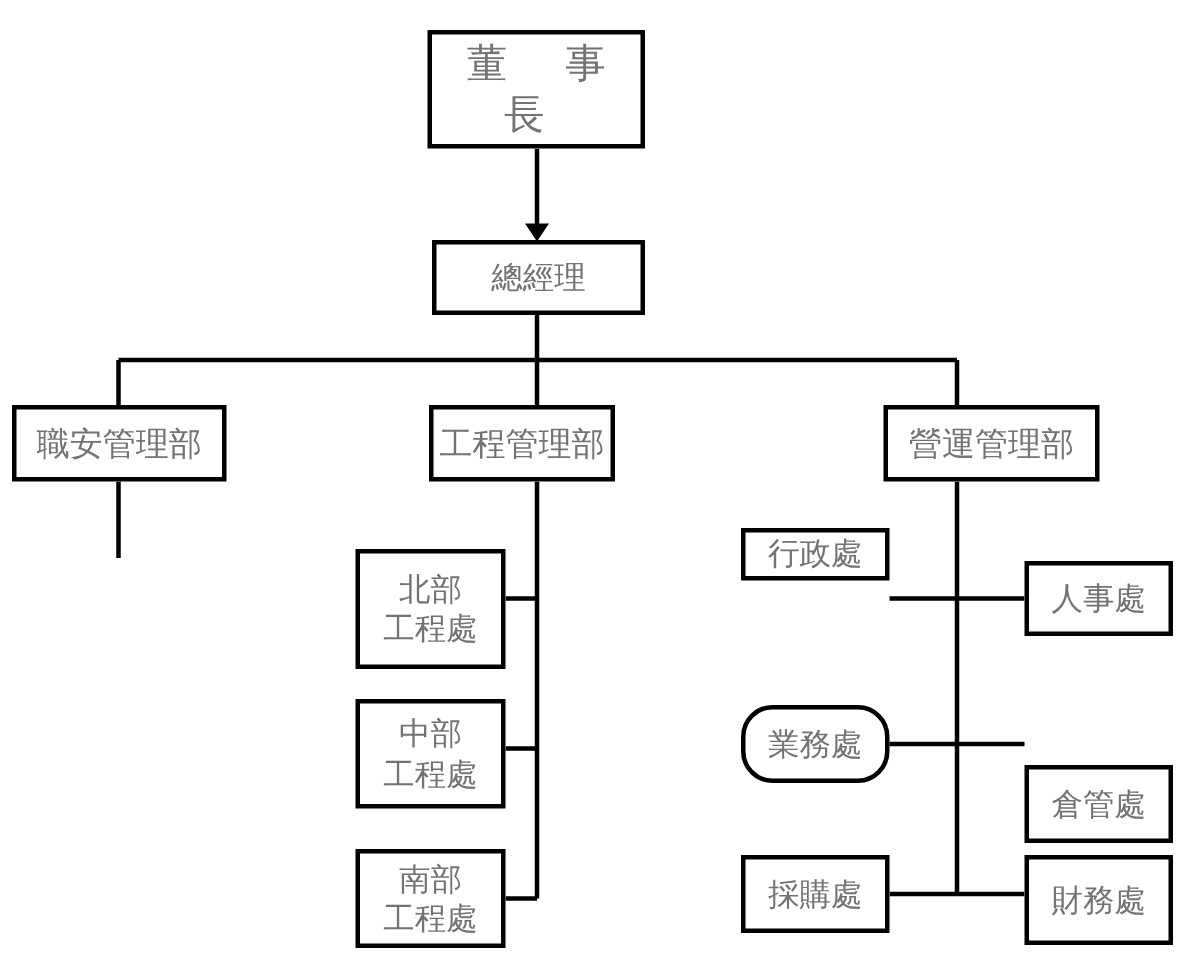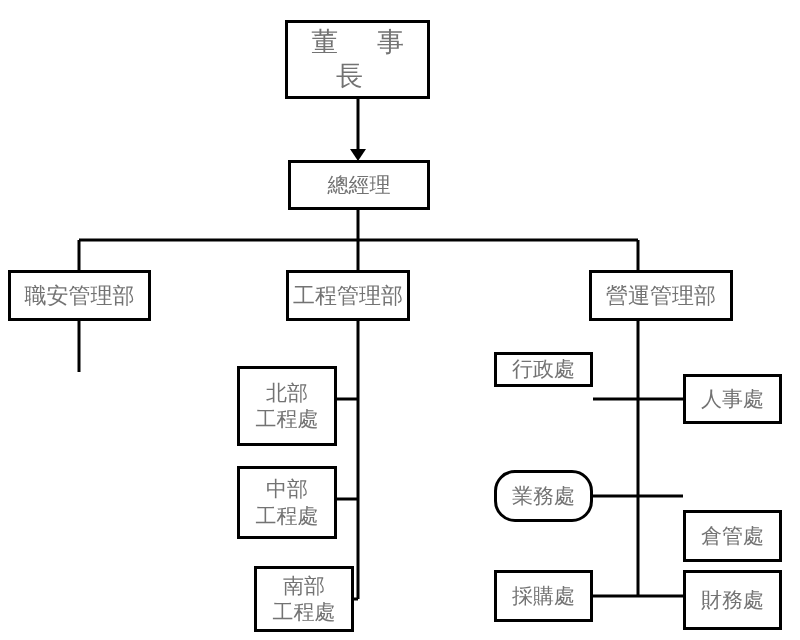--- a/index.html
+++ b/index.html
@@ -42,21 +42,21 @@
 
   
   #n-chairman { left: 285px; top: 20px;  width: 145px; height: 79px; }
   #n-gm       { left: 288px; top: 160px; width: 142px; height: 50px; }
   #n-dept-safety      { left: 8px;   top: 270px; width: 143px; height: 51px; }
   #n-dept-engineering { left: 286px; top: 270px; width: 124px; height: 51px; }
   #n-dept-operations  { left: 567px; top: 270px; width: 144px; height: 51px; margin-left: 22px; }
   #n-safety-office { left: 34px;  top: 372px; width: 92px;  height: 52px; }
   #n-eng-north { left: 237px; top: 366px; width: 100px; height: 80px; }
   #n-eng-central { left: 237px; top: 466px; width: 100px; height: 73px; }
-  #n-eng-south { left: 254px; top: 566px; width: 100px; height: 66px; }
+  #n-eng-south { left: 237px; top: 566px; width: 100px; height: 66px; }
   #n-ops-admin    { left: 494px; top: 352px; width: 99px; height: 35px; }
   #n-ops-hr       { left: 683px; top: 374px; width: 99px; height: 50px; }
   #n-ops-business { left: 494px; top: 470px; width: 99px; height: 52px; border-radius: 21px; }
   #n-ops-warehouse{ left: 683px; top: 470px; width: 99px; height: 52px; margin-top: 40px; }
   #n-ops-purchase { left: 494px; top: 570px; width: 99px; height: 52px; }
   #n-ops-finance  { left: 683px; top: 570px; width: 99px; height: 60px; }
 </style>
 </head>
 <body>
 

